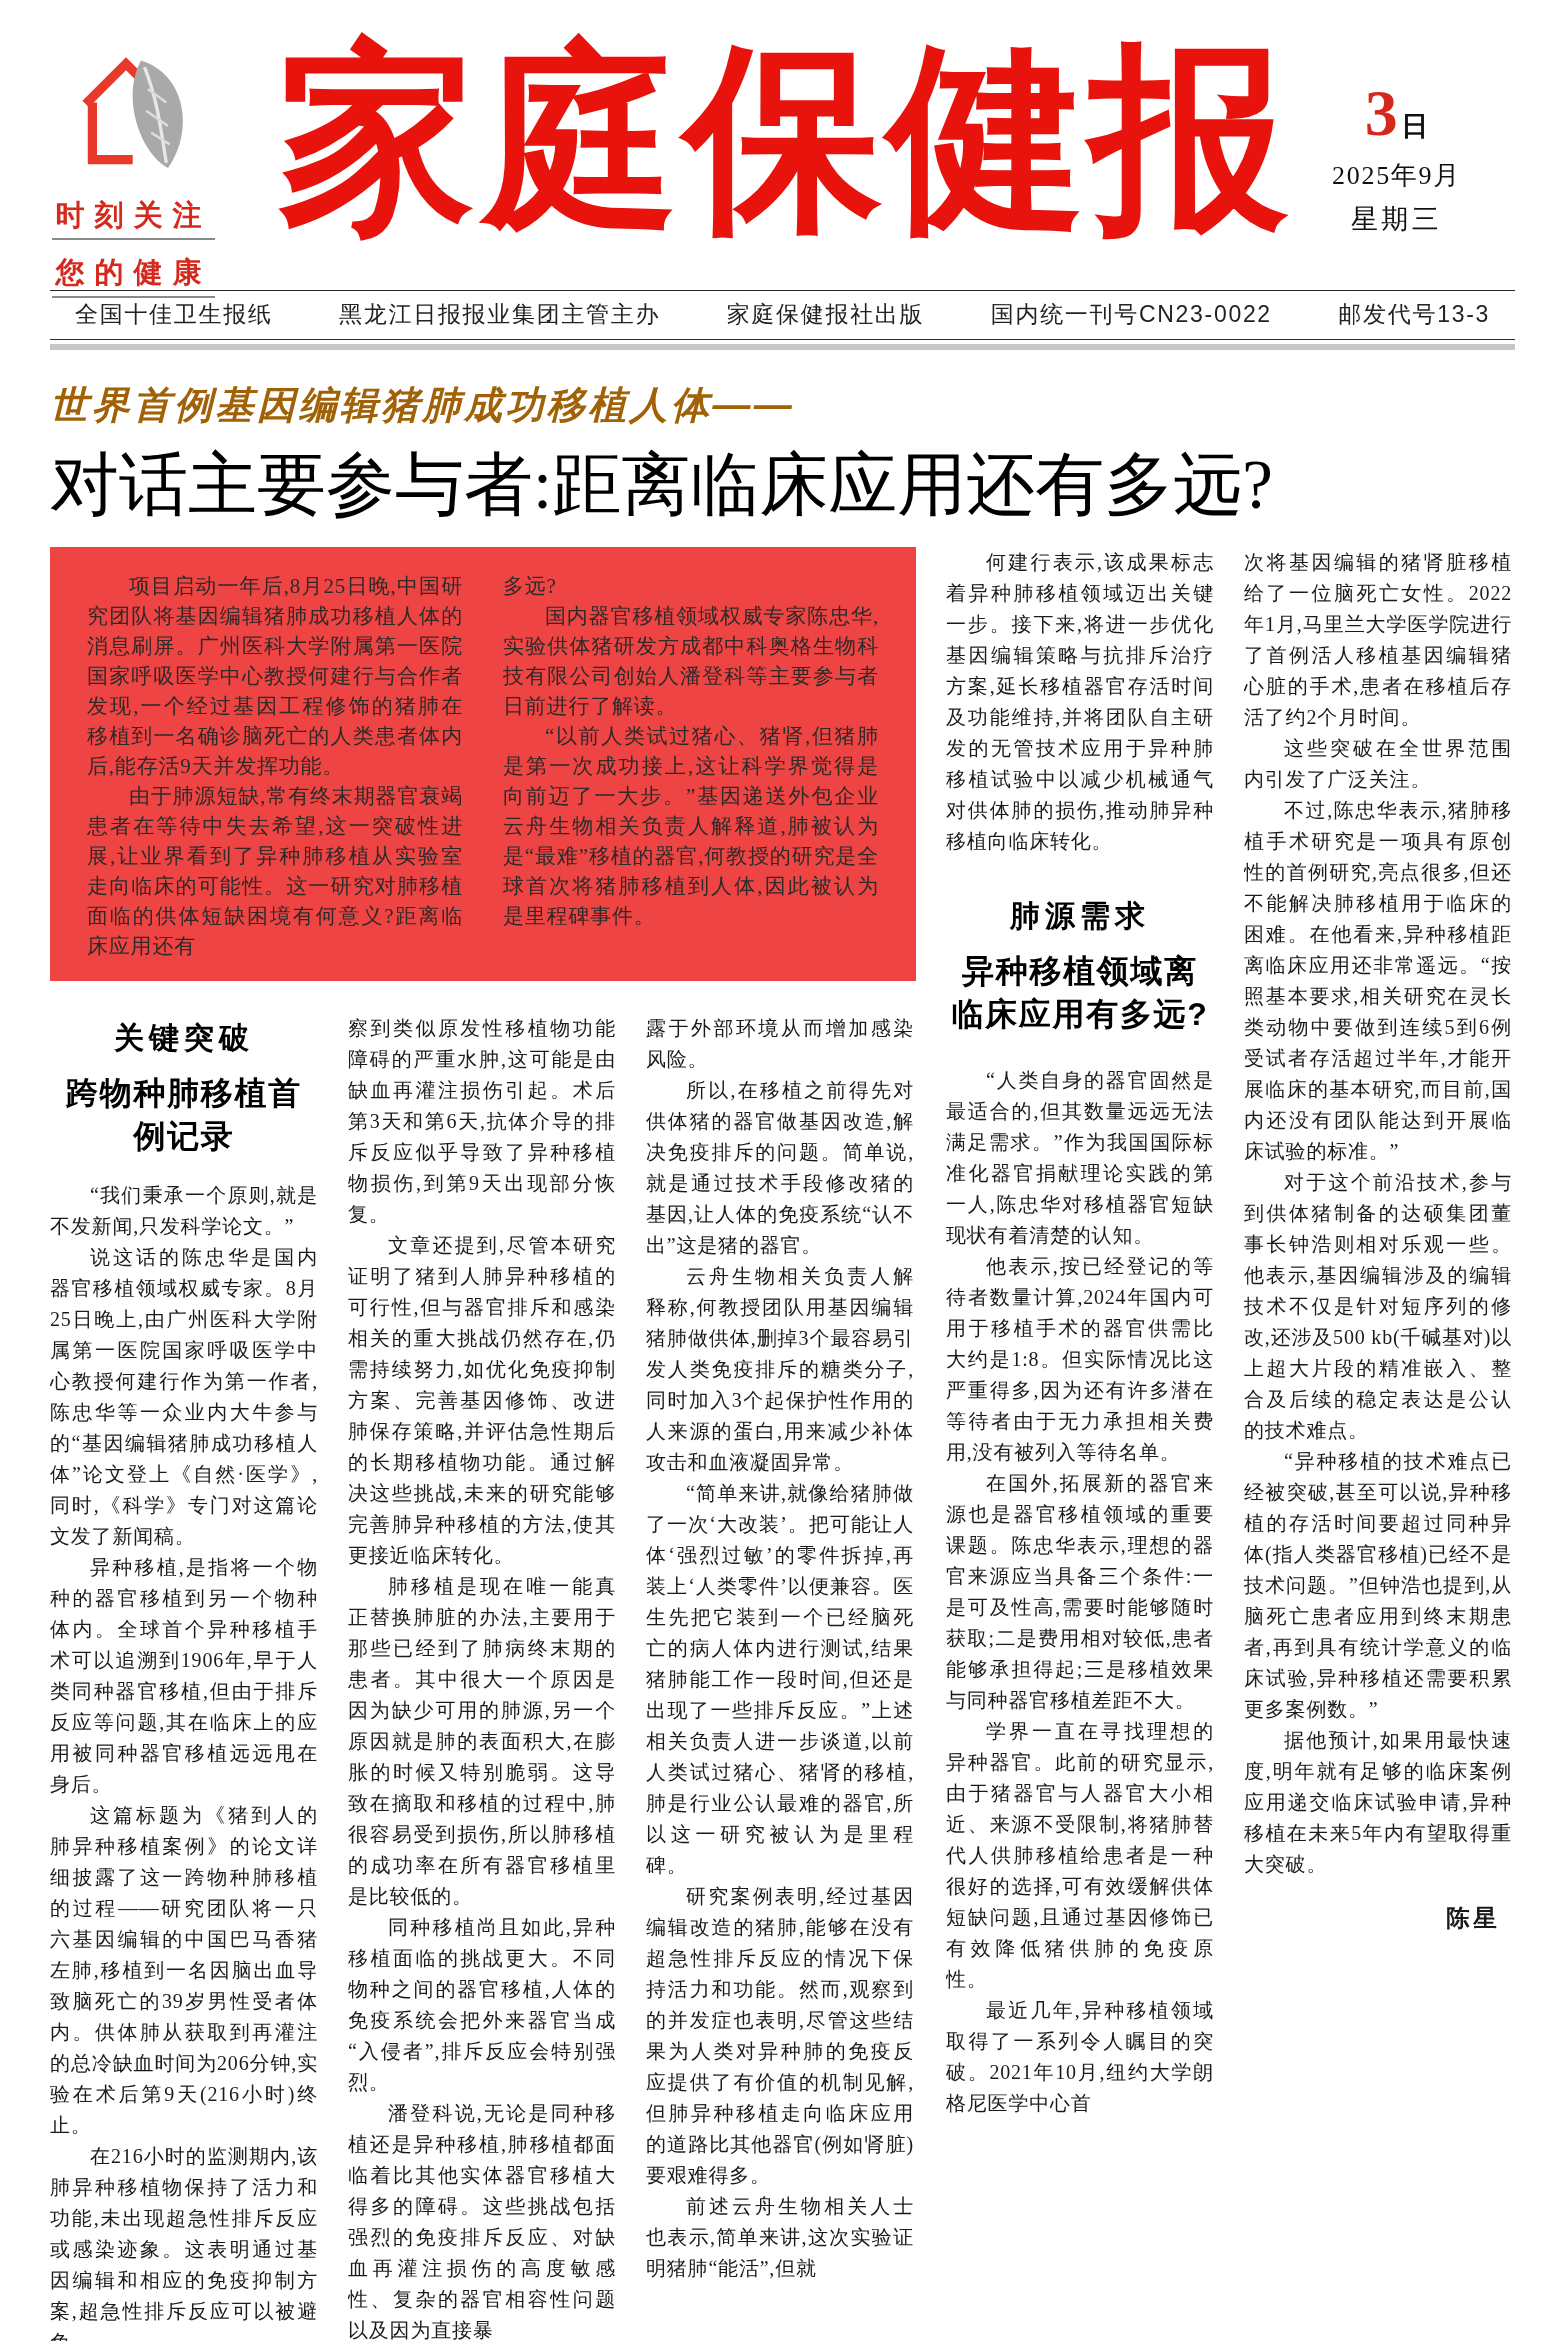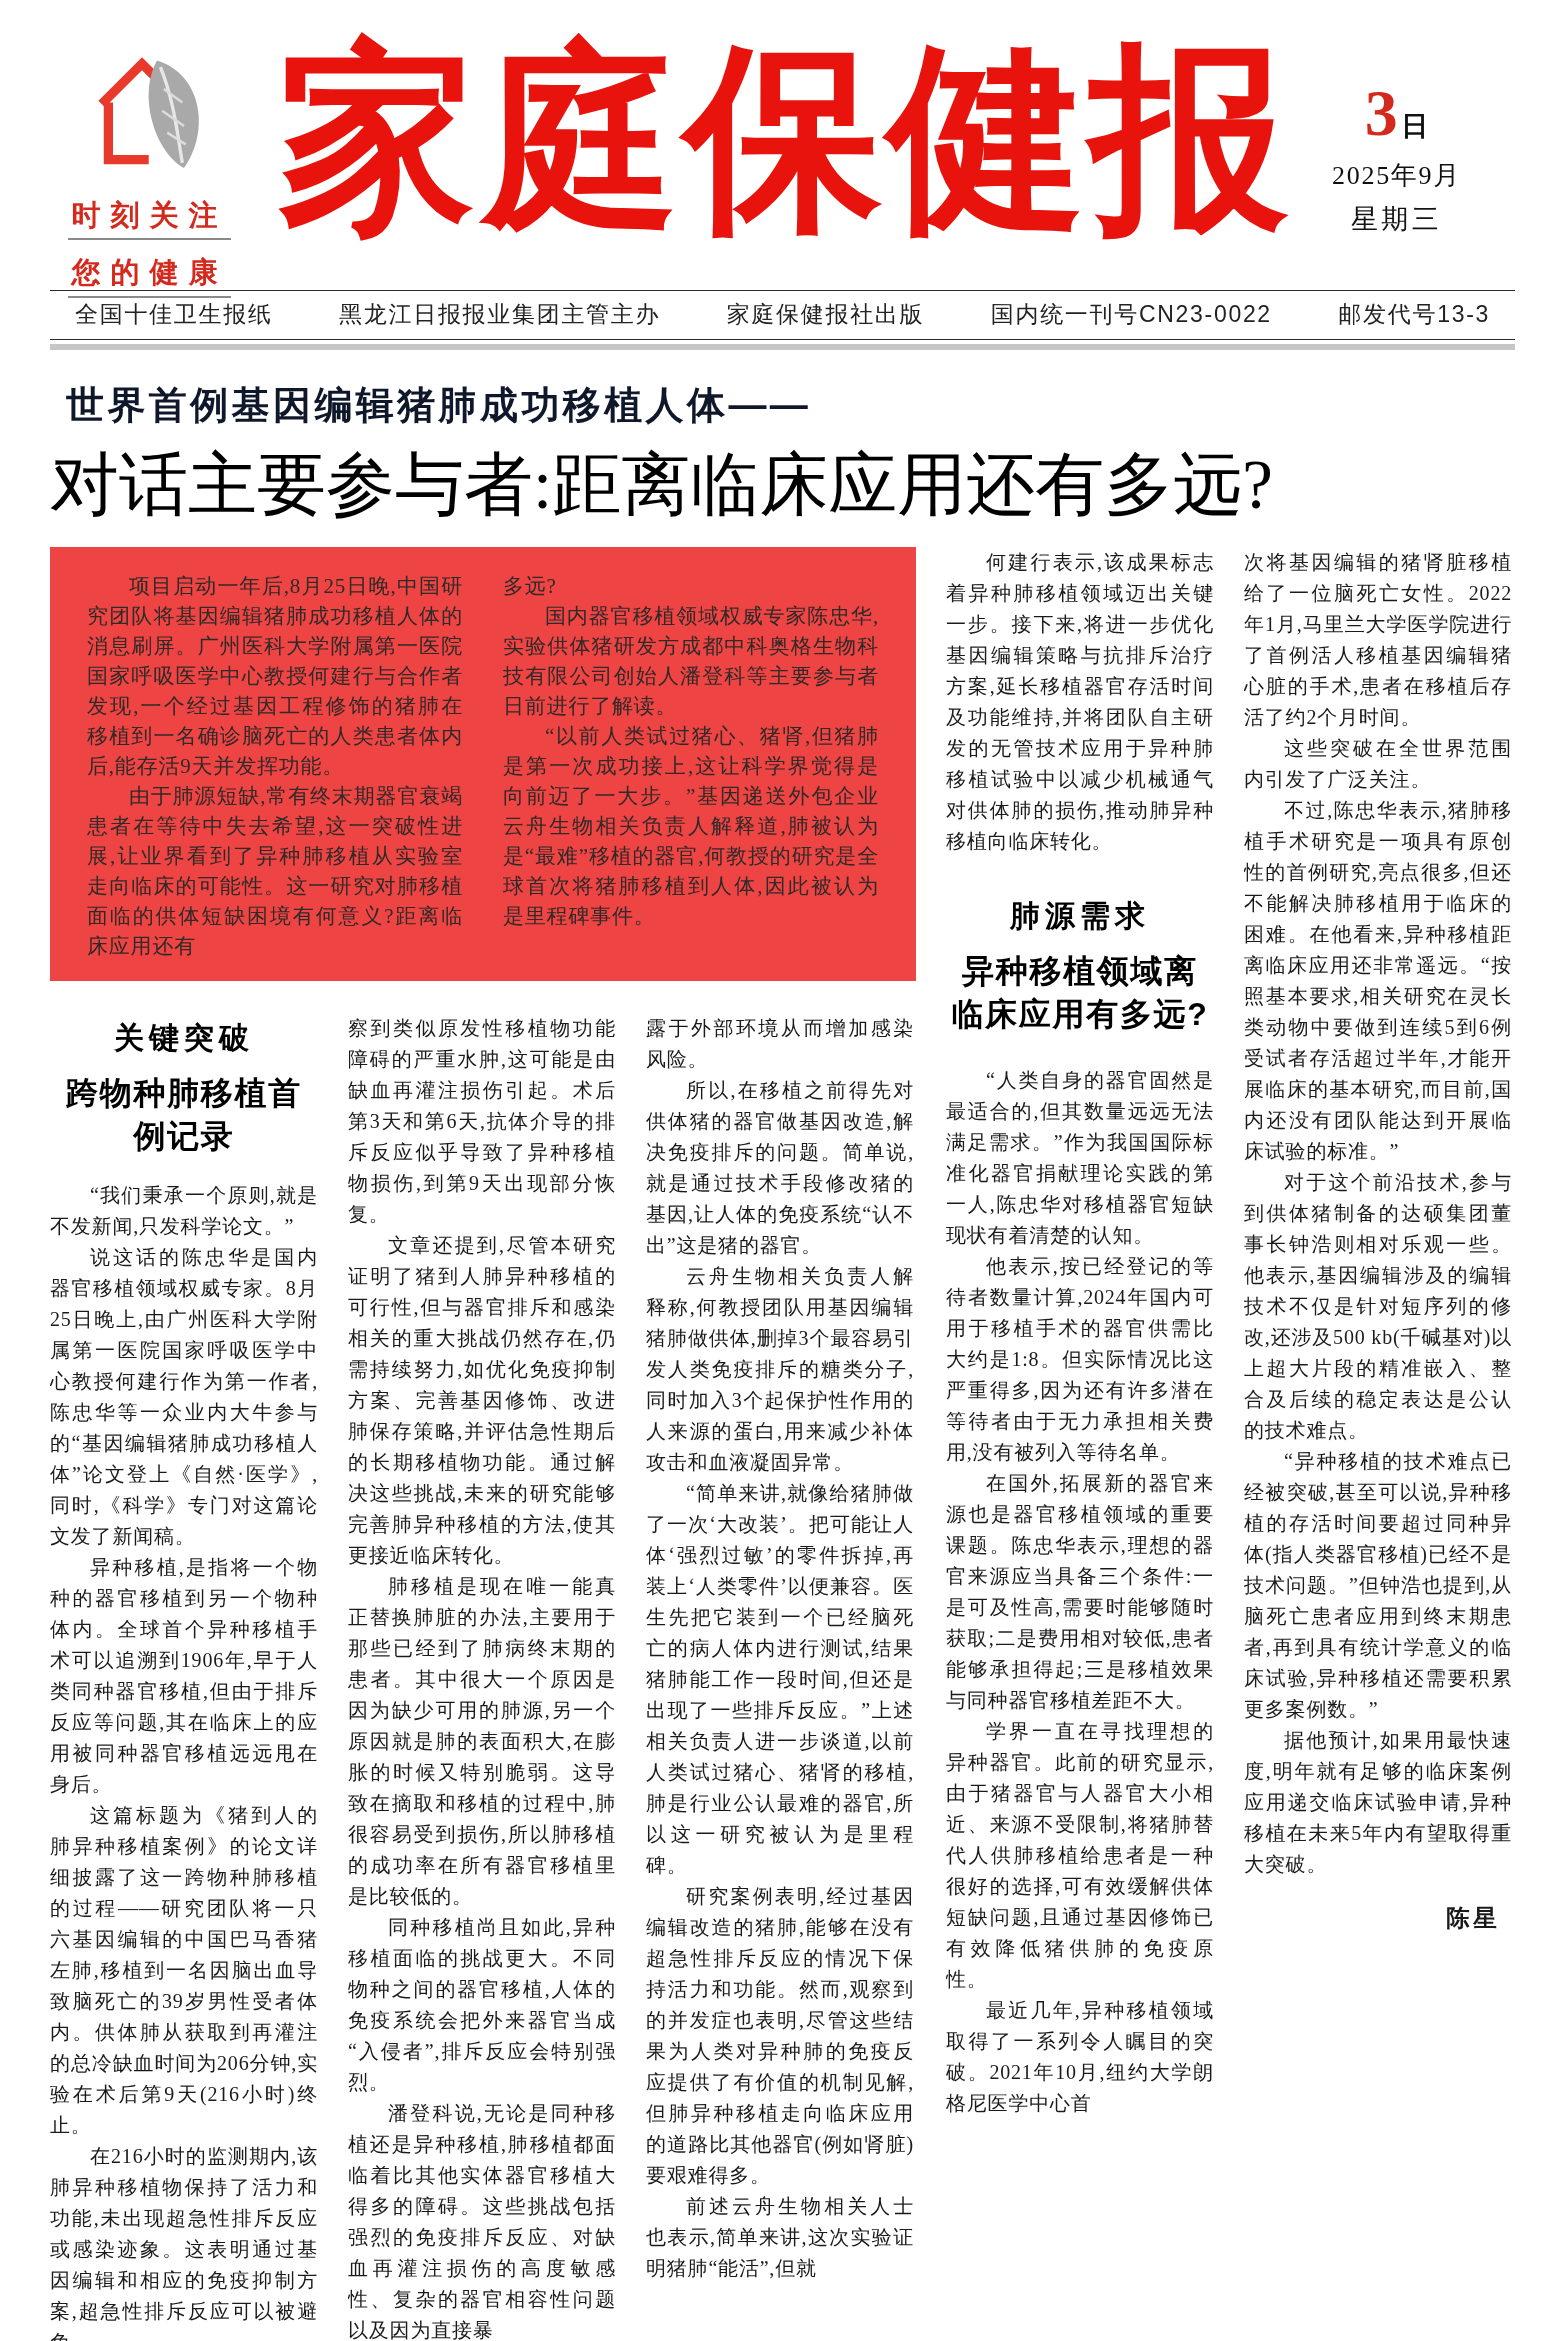--- a/index.html
+++ b/index.html
@@ -11,21 +11,21 @@
     font-family:"Liberation Serif","DejaVu Serif",serif;
     color:#1a1a1a;
   }
   
   .masthead{
     position:relative;
     height:290px;
     padding:0 50px;
   }
   .logo-block{
-    position:absolute;left:68px;top:52px;width:252px;
+    position:absolute;left:52px;top:52px;width:252px;
   }
   .logo-art{width:160px;height:126px;margin-left:15px;}
   .slogan{
     font-family:"Liberation Sans","DejaVu Sans",sans-serif;
     color:#d42a1e;font-size:29px;font-weight:700;
     letter-spacing:10px;line-height:1;
   }
   .slogan .sl-line{
     display:inline-block;
     border-bottom:2.5px solid #8a8a8a;
@@ -58,24 +58,25 @@
     padding:8.4px 25px;
     display:flex;justify-content:space-between;align-items:center;
     font-family:"Liberation Sans","DejaVu Sans",sans-serif;
     font-size:23px;color:#222;letter-spacing:1.7px;
   }
   .info-underrule{
     margin:4.2px 50px 0 50px;height:5.9px;background:#c6c6c6;
   }
   
   .kicker{
-    margin:30px 50px 5px 66px;
-    font-family:"Liberation Sans","DejaVu Sans",sans-serif;
-    font-weight:700;font-size:38px;letter-spacing:3.4px;color:#0f172a;
+    margin:30px 50px 5px 50px;
+    font-family:"Liberation Sans","DejaVu Sans",sans-serif;
+    font-weight:700;font-size:38px;letter-spacing:3.4px;color:#a16207;
     white-space:nowrap;
+    font-style:italic;
   }
   .headline{
     margin:8.4px 50px 0 50px;
     font-family:"Liberation Serif","DejaVu Serif",serif;
     font-weight:400;font-size:69px;letter-spacing:0px;color:#000;
     white-space:nowrap;
     transform-origin:left center;
   }
   
   .body-grid{

